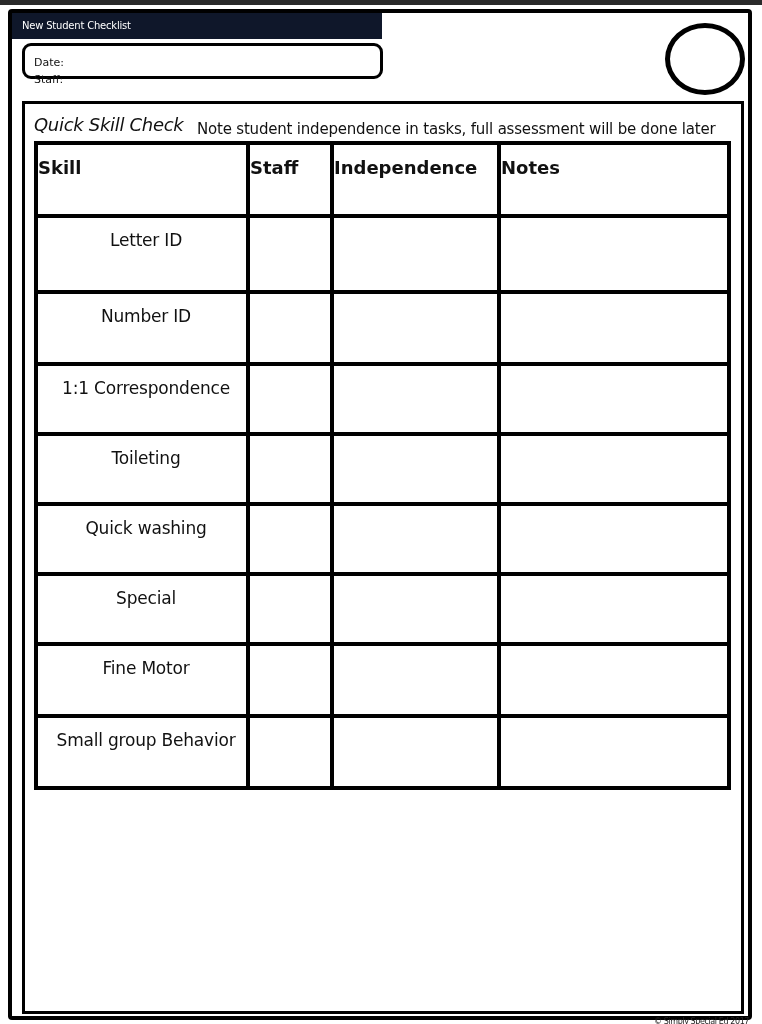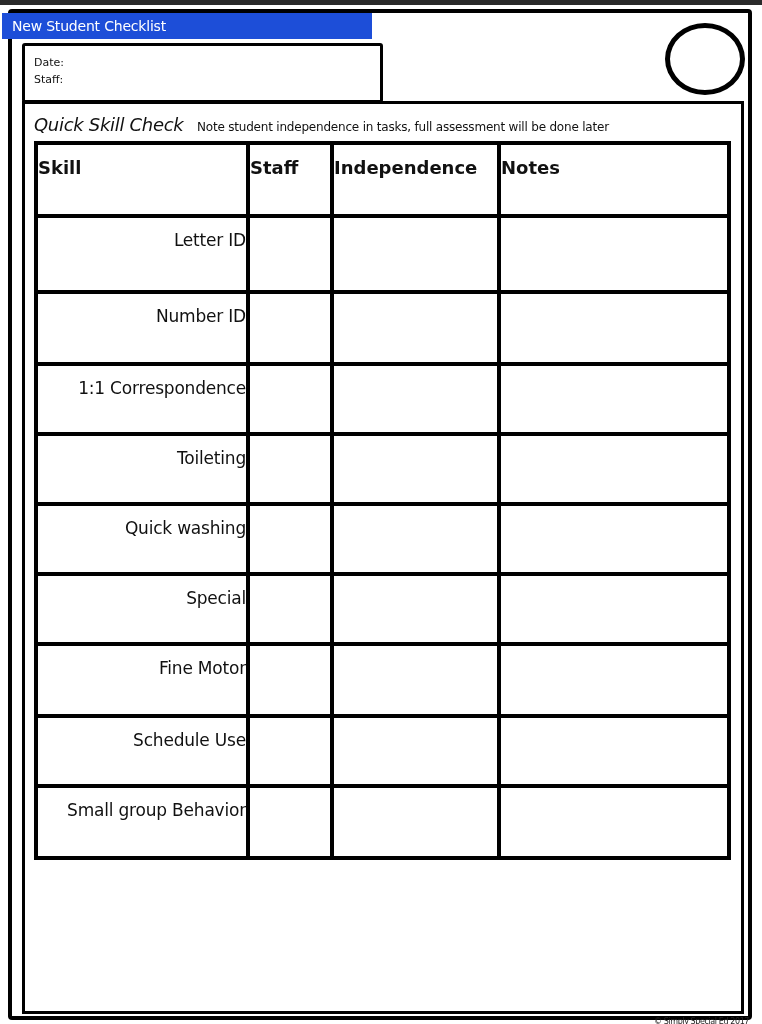--- a/index.html
+++ b/index.html
@@ -8,53 +8,53 @@
       background: #ffffff;
       font-family: "DejaVu Sans", sans-serif;
       color: #111;
     }
     .top-strip { position: absolute; left: 0; top: 0; width: 762px; height: 5px; background: #2a2a2a; }
     .outer-frame {
       position: absolute; left: 8px; top: 9px; width: 744px; height: 1011px;
       border: 4px solid #000; border-radius: 4px; box-sizing: border-box; background: #fff;
     }
     .title-bar {
-      position: absolute; left: 2px; top: 13px; width: 370px; height: 26px;
-      background: #1d4ed8; color: #fff; font-size: 14px; line-height: 26px;
+      position: absolute; left: 12px; top: 13px; width: 370px; height: 26px;
+      background: #0f172a; color: #fff; font-size: 10px; line-height: 26px;
       padding-left: 10px; box-sizing: border-box; letter-spacing: -0.2px;
     }
     .info-box {
-      position: absolute; left: 22px; top: 43px; width: 361px; height: 60px;
-      border: 3px solid #000; border-radius: 3px; box-sizing: border-box;
+      position: absolute; left: 22px; top: 43px; width: 361px; height: 36px;
+      border: 3px solid #000; border-radius: 9px; box-sizing: border-box;
       font-size: 11px; padding: 8px 0 0 9px; line-height: 17px;
     }
     .circle {
       position: absolute; left: 665px; top: 23px; width: 80px; height: 72px;
       border: 5px solid #000; border-radius: 50%; box-sizing: border-box;
     }
     .inner-frame {
       position: absolute; left: 22px; top: 101px; width: 722px; height: 913px;
       border: 3px solid #000; box-sizing: border-box;
     }
     .section-title {
       position: absolute; left: 34px; top: 114px; font-size: 18px; color: #111; letter-spacing: -0.3px; font-style: italic;
     }
     .section-note {
-      position: absolute; left: 197px; top: 120px; font-size: 12px; color: #111; letter-spacing: -0.2px;
+      position: absolute; left: 197px; top: 120px; font-size: 15px; color: #111; letter-spacing: -0.2px;
     }
     .grid {
       position: absolute; left: 34px; top: 141px;
       border-collapse: collapse; table-layout: fixed;
       border: 4px solid #000;
     }
     .grid td, .grid th {
       border: 4px solid #000; padding: 0; vertical-align: top; box-sizing: border-box;
     }
     .grid th { font-weight: bold; font-size: 18px; text-align: left; padding-top: 12px; }
-    .grid td.skill { font-size: 17px; padding: 12px 0 0 8px; text-align: right; letter-spacing: -0.2px; }
+    .grid td.skill { font-size: 17px; padding: 12px 0 0 8px; text-align: center; letter-spacing: -0.2px; }
     .copyright {
       position: absolute; left: 654px; top: 1009px; font-size: 8px; color: #222; letter-spacing: -0.4px; margin-top: 8px;
     }
   </style>
 </head>
 <body>
 
 <div class="top-strip"></div>
 <div class="outer-frame"></div>
 
@@ -129,26 +129,20 @@
       <td></td>
       <td></td>
       <td></td>
     </tr>
     <tr style="height:72px">
       <td class="skill">Fine Motor</td>
       <td></td>
       <td></td>
       <td></td>
     </tr>
-    <tr style="height:70px">
-      <td class="skill">Schedule Use</td>
-      <td></td>
-      <td></td>
-      <td></td>
-    </tr>
     <tr style="height:72px">
       <td class="skill">Small group Behavior</td>
       <td></td>
       <td></td>
       <td></td>
     </tr>
   </tbody>
 </table>
 
 <div class="copyright">© Simply Special Ed 2017</div>

